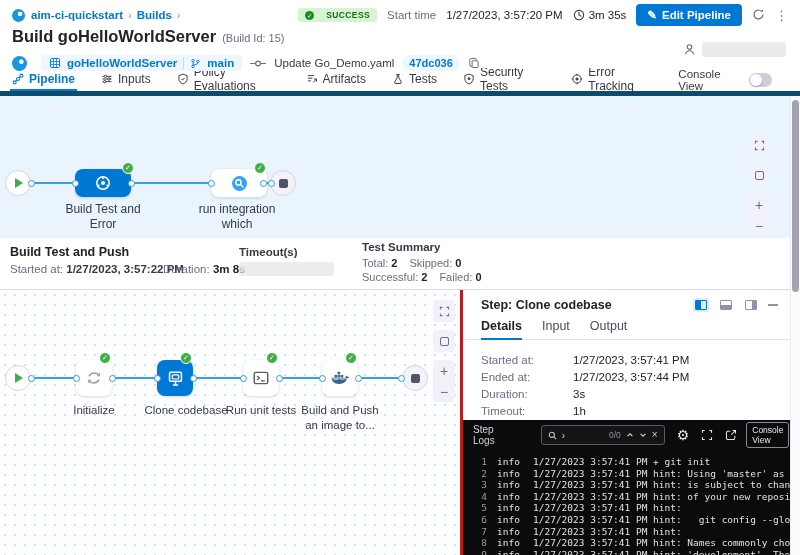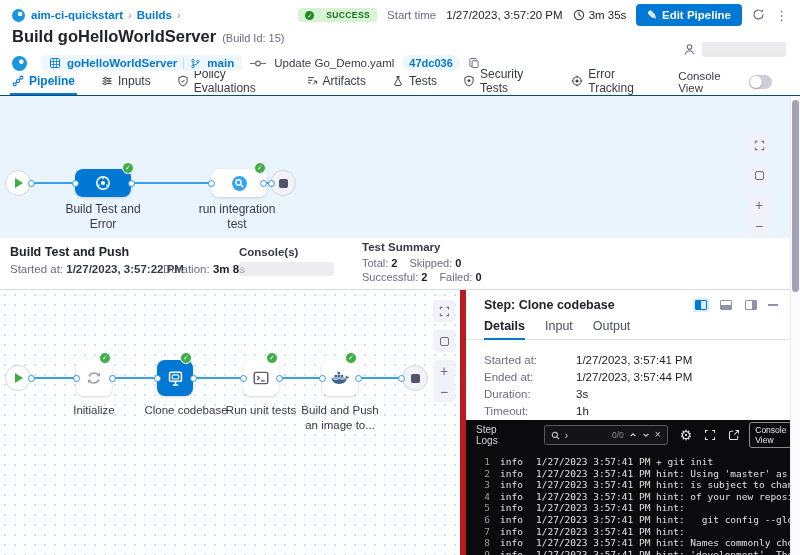--- a/index.html
+++ b/index.html
@@ -35,21 +35,21 @@
   .chip-txt { color:#0278d5; font-size:11.5px; font-weight:600; }
   .chip-div { width:1px; height:12px; background:#c6dcf0; }
   .commit-msg { color:#383946; font-size:11.5px; }
   .sha-chip { background:#eef7fe; border-radius:8px; padding:2px 7px; color:#0278d5;
     font-size:11px; font-weight:700; cursor:pointer; }
   .user-box { position:absolute; right:14px; top:42px; display:flex; align-items:center; gap:6px; }
   .redacted { width:84px; height:15px; border-radius:3px;
     background:linear-gradient(180deg,#ececf0,#dededfa8); }
 
   
-  .tabbar { display:flex; align-items:stretch; height:28px; border-bottom:1px solid #0c4a6e;
+  .tabbar { display:flex; align-items:stretch; height:28px; border-bottom:5px solid #0c4a6e;
     padding:0 10px; background:#fff; }
   .tab { display:flex; align-items:center; gap:5px; padding:0 2px; margin-right:22px;
     font-size:12px; color:#383946; cursor:pointer; border-bottom:2px solid transparent; }
   .tab svg { flex:0 0 auto; }
   .tab.active { color:#0278d5; font-weight:700; border-bottom-color:#0278d5; }
   .tabbar-right { margin-left:auto; display:flex; align-items:center; gap:8px; padding-right:18px; }
   .toggle-lbl { font-size:11.5px; color:#383946; }
   .toggle { width:26px; height:14px; background:#cdced9; border-radius:7px; position:relative; cursor:pointer; }
   .toggle .knob { position:absolute; left:1px; top:1px; width:12px; height:12px; border-radius:50%;
     background:#fff; box-shadow:0 1px 2px rgba(0,0,0,.25); }
@@ -91,21 +91,21 @@
   .sd-duration b { color:#22222a; font-weight:700; }
   .sd-art-lbl { position:absolute; left:239px; top:8px; font-size:11.5px; font-weight:700; color:#383946; }
   .sd-art-blur { position:absolute; left:239px; top:24px; width:95px; height:14px; border-radius:3px;
     background:linear-gradient(180deg,#ededf1,#e2e2e8a0); }
   .sd-ts-title { position:absolute; left:362px; top:3px; font-size:11.5px; font-weight:700; color:#383946; }
   .ts-row { position:absolute; left:362px; font-size:11px; color:#6b6d85; display:flex; gap:12px; }
   .ts-row b { color:#22222a; font-weight:700; margin-left:3px; }
 
   
   .lower { display:flex; height:265px; }
-  .step-panel { position:relative; width:330px; border-left:6px solid #b91c1c; background:#fff; }
+  .step-panel { position:relative; width:330px; border-left:3px solid #b91c1c; background:#fff; }
   .sp-head { display:flex; align-items:center; height:26px; padding:4px 12px 0 18px; }
   .sp-title { font-size:12.5px; font-weight:700; color:#22222a; }
   .sp-icons { margin-left:auto; display:flex; align-items:center; gap:9px; }
   .li-wrap { padding:2px; border-radius:2px; display:flex; cursor:pointer; }
   .li-wrap.active { background:#dcedfb; }
   .li { width:12px; height:10px; border:1.5px solid #9093a8; border-radius:1px; position:relative; }
   .li-wrap.active .li { border-color:#0278d5; }
   .li .fill-left { position:absolute; left:0; top:0; bottom:0; width:5px; background:#0278d5; }
   .li .fill-bottom { position:absolute; left:0; right:0; bottom:0; height:4px; background:#9093a8; }
   .li .fill-right { position:absolute; right:0; top:0; bottom:0; width:4px; background:#9093a8; }
@@ -330,21 +330,21 @@
     <span class="jdot" style="left:207.5px;top:83.5px;"></span>
     <span class="jdot" style="left:260px;top:83.5px;"></span>
     <span class="jdot" style="left:268px;top:83.5px;"></span>
 
     <div class="glabel" style="left:55px;top:106px;width:96px;font-size:12px;">
       <div>Build Test and</div>
       <div>Error</div>
     </div>
     <div class="glabel" style="left:189px;top:106px;width:96px;font-size:12px;">
       <div>run integration</div>
-      <div>test</div>
+      <div>which</div>
     </div>
 
     <div class="cv-controls" style="right:30px;top:38px;">
       <span class="cv-btn">
         <svg width="11" height="11" viewBox="0 0 16 16" stroke="#6b6d85" fill="none" stroke-width="1.5">
             <path d="M2 5V2h3M11 2h3v3M14 11v3h-3M5 14H2v-3"></path>
           </svg>
       </span>
       <span class="cv-btn">
           <span class="fit-sq"></span>
@@ -359,21 +359,21 @@
   <section class="stage-details">
     <div class="sd-name">Build Test and Push</div>
     <div class="sd-started">
       <span>Started at:</span>
       <b>1/27/2023, 3:57:22 PM</b>
     </div>
     <div class="sd-duration">
       <span>Duration:</span>
       <b>3m 8s</b>
     </div>
-    <div class="sd-art-lbl">Console(s)</div>
+    <div class="sd-art-lbl">Timeout(s)</div>
     <div class="sd-art-blur"></div>
     <div class="sd-ts-title">Test Summary</div>
     <div class="ts-row" style="top:19px;text-align:center;">
       <span><span>Total:</span><b>2</b></span>
       <span><span>Skipped:</span><b>0</b></span>
     </div>
     <div class="ts-row" style="top:33px;">
       <span><span>Successful:</span><b>2</b></span>
       <span><span>Failed:</span><b>0</b></span>
     </div>

